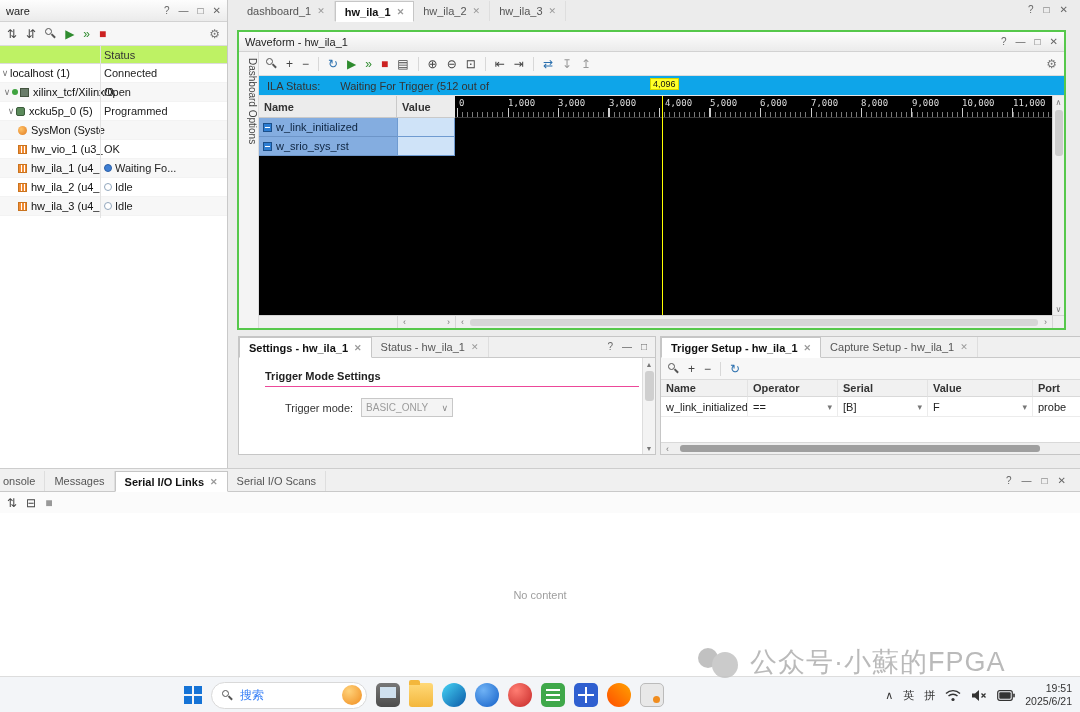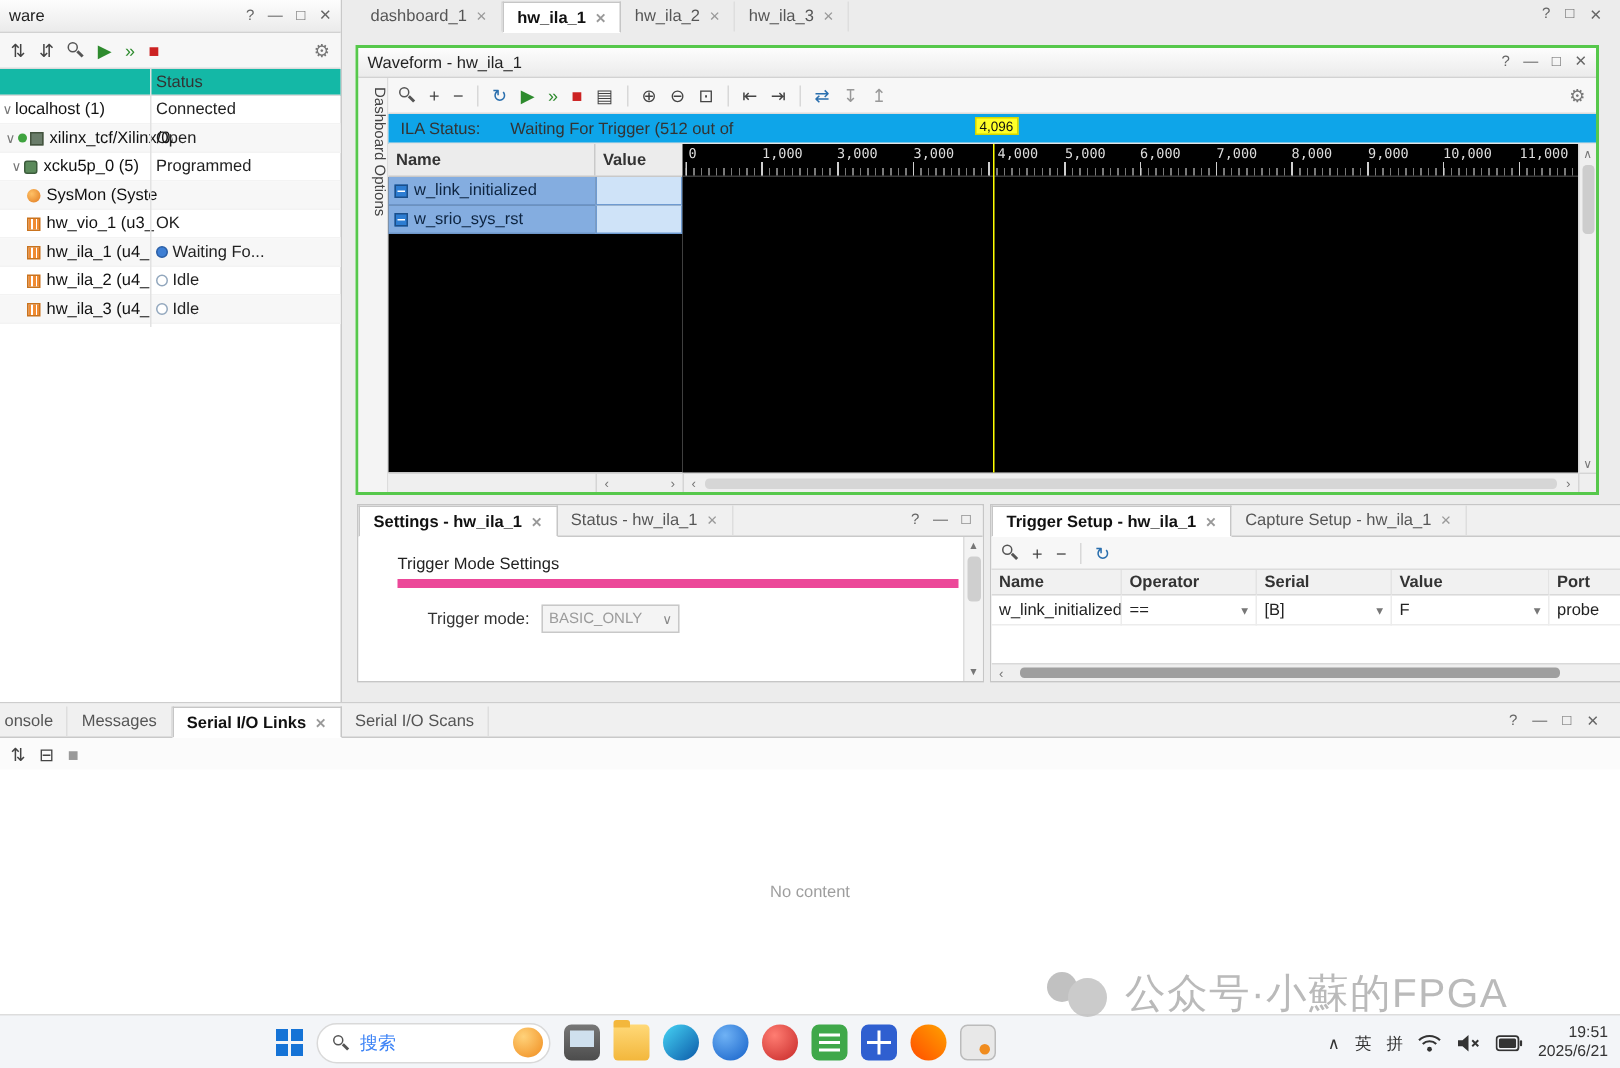--- a/index.html
+++ b/index.html
@@ -28,21 +28,21 @@
   .sep{width:1px;height:14px;background:#d8d8d8;display:inline-block}
   .mag{position:relative;width:11px;height:11px;display:inline-block;cursor:pointer}
   .mag i{position:absolute;left:0;top:0;width:7px;height:7px;border:1.5px solid #555;border-radius:50%}
   .mag::after{content:"";position:absolute;left:6px;top:7px;width:5px;height:1.5px;background:#555;
     transform:rotate(45deg)}
 
   
   #hw{left:0;top:0;width:228px;height:468px;background:#fff;border-right:1px solid #c9c9c9;z-index:3}
   #hw .titlebar{height:22px}
   #hw .toolbar{height:24px}
-  .hw-header{height:18px;background:#14b8a6;border-bottom:1px solid #dcdcdc;position:relative}
+  .hw-header{height:18px;background:#bef264;border-bottom:1px solid #dcdcdc;position:relative}
   .hw-header .stat-h{position:absolute;left:104px;top:3px;color:#333}
   .hw-rows{position:relative}
   .hw-row{height:19px;display:flex;align-items:center;position:relative;cursor:pointer;
     border-bottom:1px solid #f3f3f3;overflow:hidden}
   .hw-row:nth-child(even){background:#f7f7f7}
   .arr{color:#777;font-size:9px;width:10px;text-align:center}
   .ticon{width:9px;height:9px;display:inline-block;margin-right:4px;flex:none}
   .ticon.chip{background:#6a7d6a;border:1px solid #44543f}
   .ticon.chip2{background:#5b8a5b;border:1px solid #3c5c3c;border-radius:2px}
   .ticon.sysmon{background:radial-gradient(circle at 35% 35%,#ffc166,#e07a1f);border-radius:50%}
@@ -105,21 +105,21 @@
   .hscroll-row{height:13px;display:flex;background:#efefef;border-top:1px solid #d5d5d5;font-size:9px;color:#777}
   .hs-seg{display:flex;align-items:center}
   .hs-btn{width:13px;display:flex;align-items:center;justify-content:center;cursor:pointer}
   .hs-thumb{flex:1;height:7px;background:#d6d6d6;border-radius:3px;margin:0 1px;cursor:grab}
 
   
   .subwin{background:#fff;border:1px solid #c6c6c6;z-index:2;display:flex;flex-direction:column}
   #settings-win{left:238px;top:336px;width:418px;height:119px}
   #trigger-win{left:660px;top:336px;width:484px;height:119px}
   .subwin .content{flex:1;position:relative;overflow:hidden;background:#fff}
-  .sect{margin:12px 16px 2px 26px;padding-bottom:4px;border-bottom:6px solid #ec4899;font-weight:normal;color:#222}
+  .sect{margin:12px 16px 2px 26px;padding-bottom:4px;border-bottom:1px solid #ec4899;font-weight:bold;color:#222}
   .tm-row{margin:11px 0 0 46px;display:flex;align-items:center;gap:8px;color:#333}
   .combo{width:92px;height:19px;background:#f4f4f4;border:1px solid #c8c8c8;display:flex;align-items:center;
     padding:0 4px;color:#9b9b9b;font-size:10px;cursor:default}
   .combo .dd{margin-left:auto;color:#888;font-size:9px}
   .sscroll{position:absolute;right:0;top:0;bottom:0;width:13px;background:#f3f3f3;border-left:1px solid #ddd;
     display:flex;flex-direction:column;align-items:center;font-size:7px;color:#777}
   .sscroll .btn{height:12px;display:flex;align-items:center;justify-content:center;width:100%;cursor:pointer}
   .sscroll .thumb{width:9px;height:30px;background:#cfcfcf;border-radius:3px;margin-top:1px}
   .sscroll .fill{flex:1}
 

